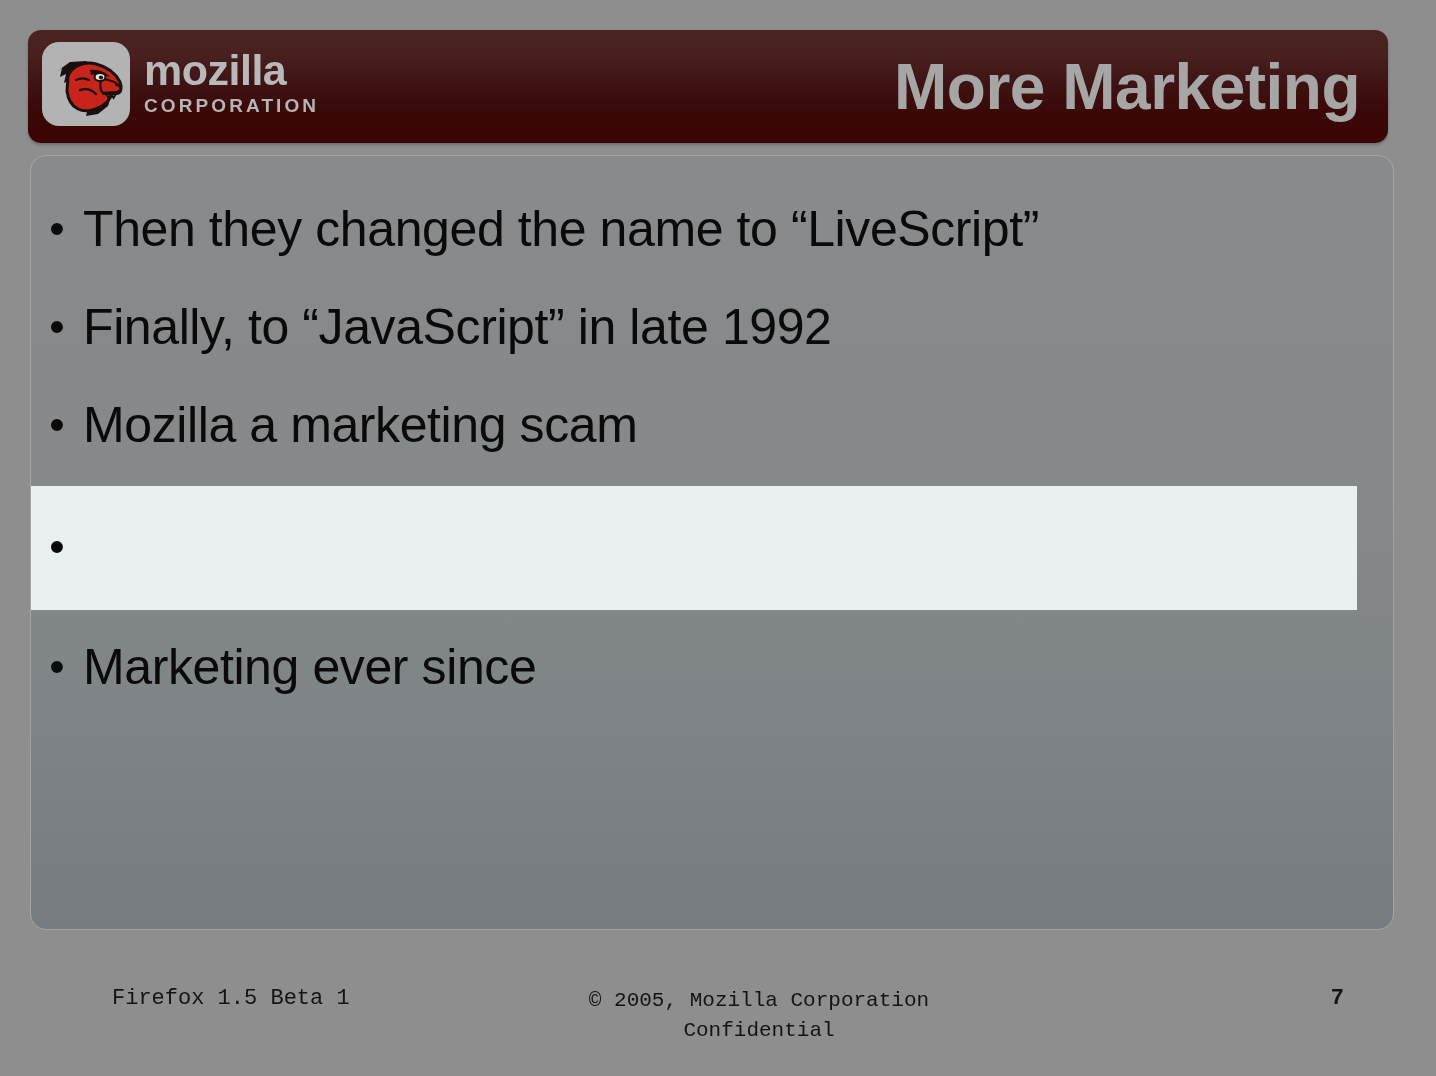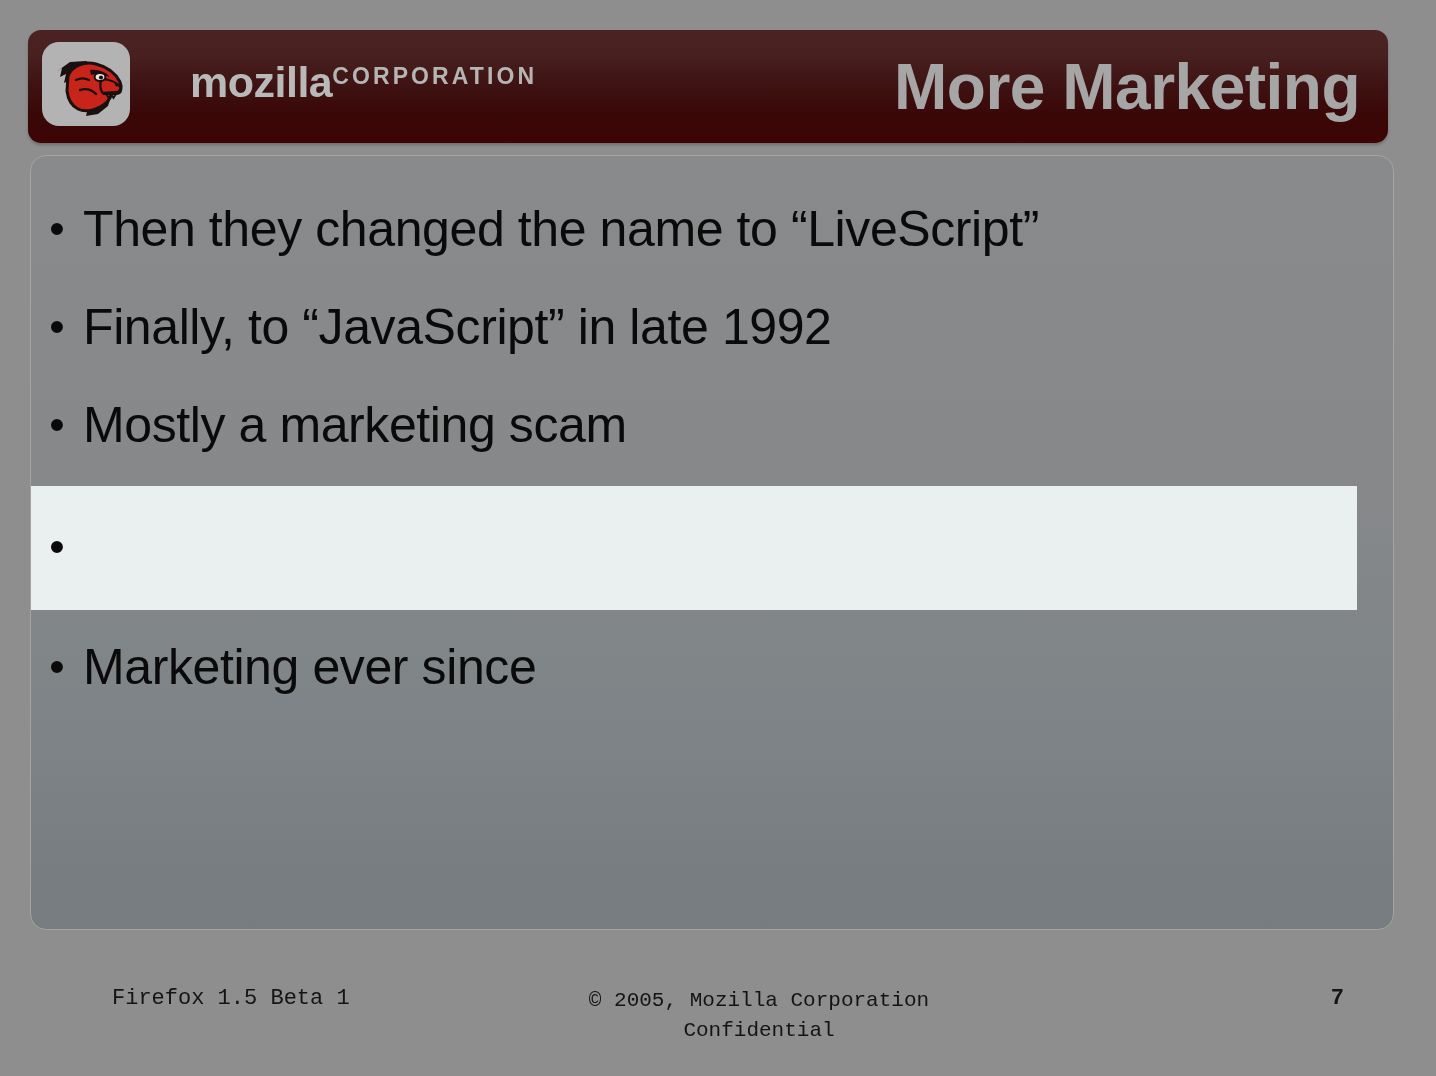--- a/index.html
+++ b/index.html
@@ -49,35 +49,34 @@
     border-radius: 17px;
     background: #b3b3b3;
     display: flex;
     align-items: center;
     justify-content: center;
     overflow: hidden;
   }
   #logo-tile svg { display: block; }
   #wordmark {
     display: flex;
-    flex-direction: row;
+    flex-direction: column;
     justify-content: center;
     line-height: 1;
     padding-bottom: 4px;
-    margin-left: 46px;
   }
   #wordmark-main {
     font-size: 43px;
     font-weight: bold;
     color: #b9b9b9;
     letter-spacing: -0.5px;
     line-height: 1;
   }
   #wordmark-sub {
-    font-size: 23px;
+    font-size: 19px;
     font-weight: bold;
     color: #b5b5b5;
     letter-spacing: 3.1px;
     margin-top: 4px;
     line-height: 1;
   }
   #slide-title {
     position: absolute;
     right: 28px;
     top: 50%;
@@ -241,21 +240,21 @@
         <span class="bullet-text">Then they changed the name to “LiveScript”</span>
       </li>
 
       <li class="bullet-row" id="row-1">
         <span class="bullet-dot">•</span>
         <span class="bullet-text">Finally, to “JavaScript” in late 1992</span>
       </li>
 
       <li class="bullet-row" id="row-2">
         <span class="bullet-dot">•</span>
-        <span class="bullet-text">Mostly a marketing scam</span>
+        <span class="bullet-text">Mozilla a marketing scam</span>
       </li>
 
       <li class="bullet-row highlight" id="row-3">
         <span class="bullet-dot">•</span>
       </li>
 
       <li class="bullet-row" id="row-4">
         <span class="bullet-dot">•</span>
         <span class="bullet-text">Marketing ever since</span>
       </li>

